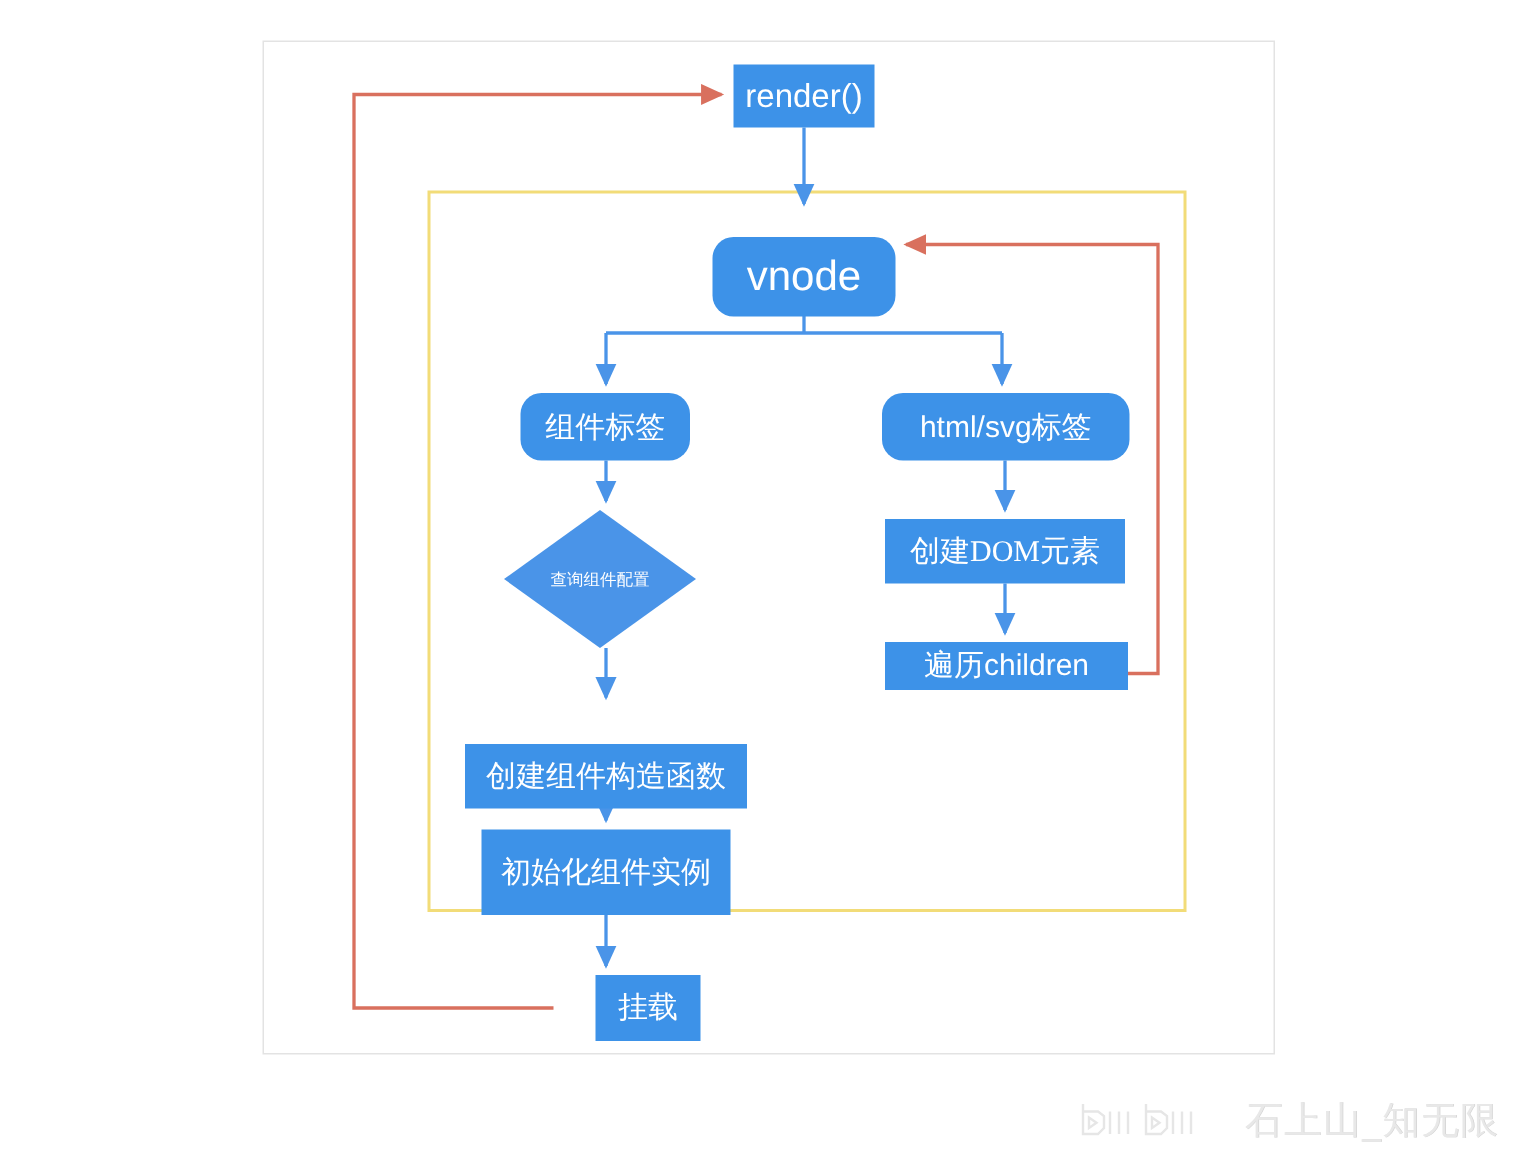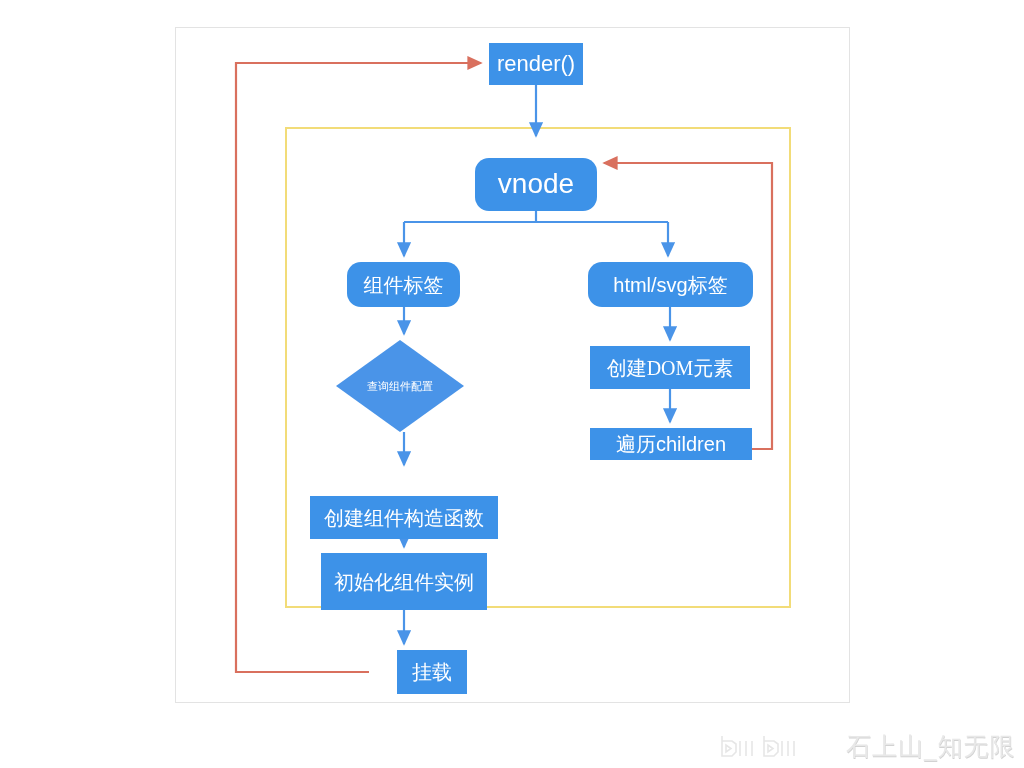--- a/index.html
+++ b/index.html
@@ -135,21 +135,21 @@
     white-space: nowrap;
   }
 
   
   #watermark {
     position: absolute;
     left: 718px;
     top: 730px;
     display: flex;
     align-items: center;
-    gap: 24px;
+    gap: 8px;
     opacity: 1;
   }
   #watermark .wm-logo {
     display: block;
   }
   #watermark .wm-text {
     color: #e8e8e8;
     font-size: 25px;
     letter-spacing: 1px;
     text-shadow: 0.5px 0.5px 0 #d2d2d2;

